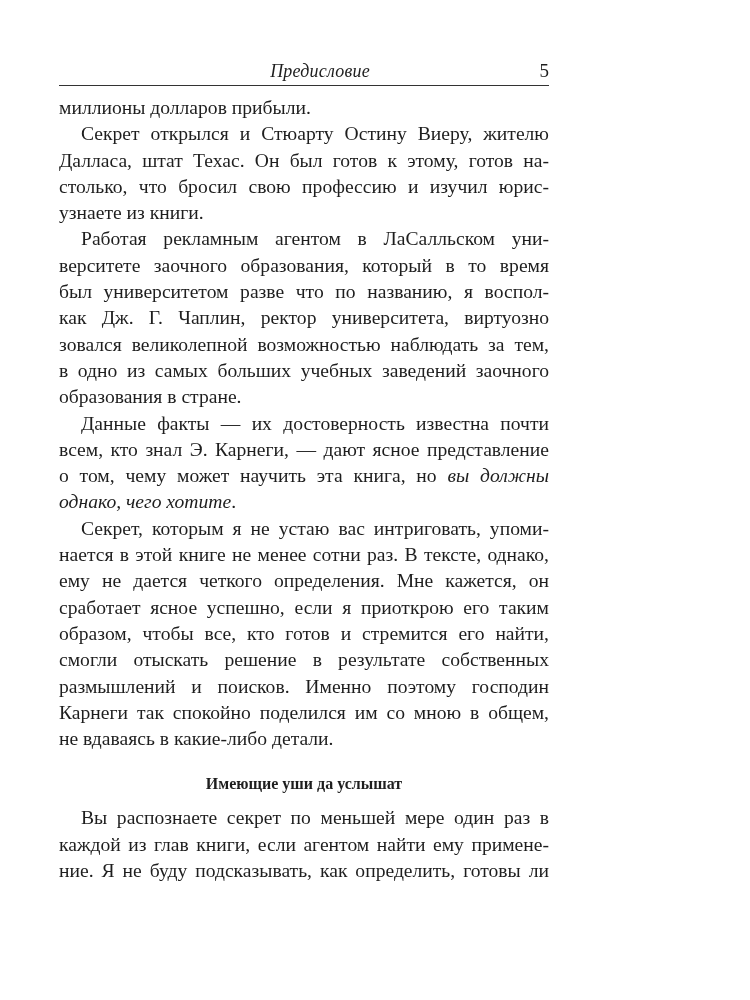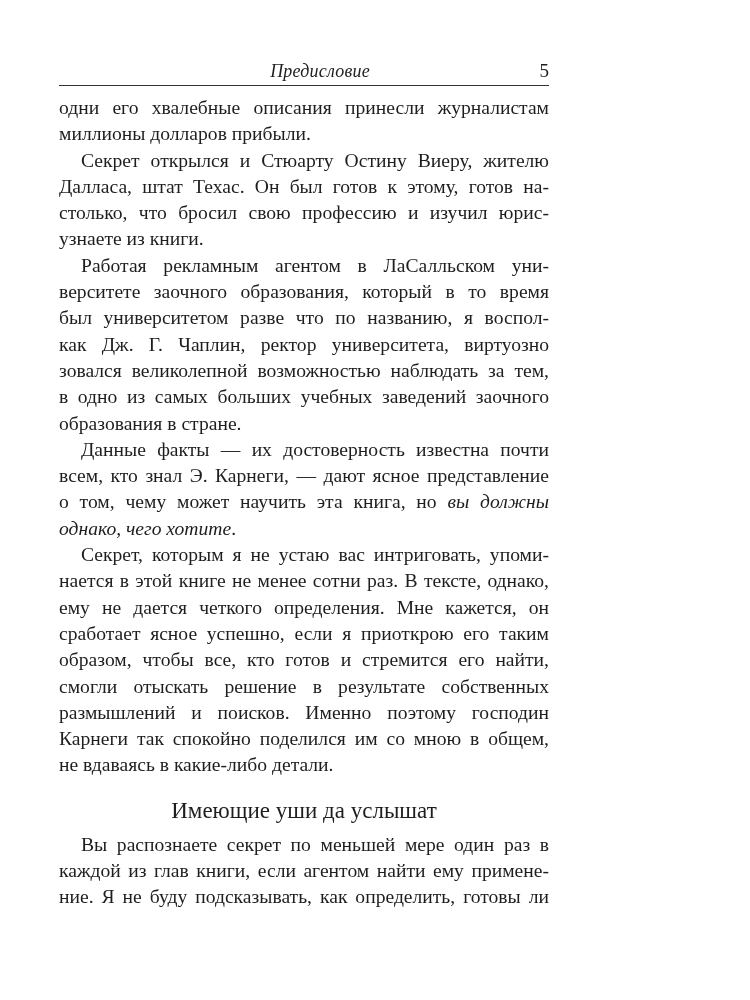--- a/index.html
+++ b/index.html
@@ -63,42 +63,41 @@
     }
     .line.last {
       text-align-last: left;
     }
     .line.indent {
       padding-left: 22px;
     }
     .heading {
       display: block;
       text-align: center;
-      font-weight: normal;
-      font-size: 23px;
+      font-weight: bold;
+      font-size: 16px;
       height: 26px;
       margin-top: 19px;
       margin-bottom: 8px;
     }
     em { font-style: italic; }
   </style>
 </head>
 <body>
 
 <div class="page">
 
   <div class="running-head">
     <span class="running-title">Предисловие</span>
     <span class="page-number">5</span>
   </div>
 
   <div class="body-text">
 
     <div>
-      <span class="line">одни его хвалебные описания принесли журналистам</span>
       <span class="line last">миллионы долларов прибыли.</span>
     </div>
 
     <div>
       <span class="line indent">Секрет открылся и Стюарту Остину Виеру, жителю</span>
       <span class="line">Далласа, штат Техас. Он был готов к этому, готов на-</span>
       <span class="line">столько, что бросил свою профессию и изучил юрис-</span>
       <span class="line last">узнаете из книги.</span>
     </div>
 

